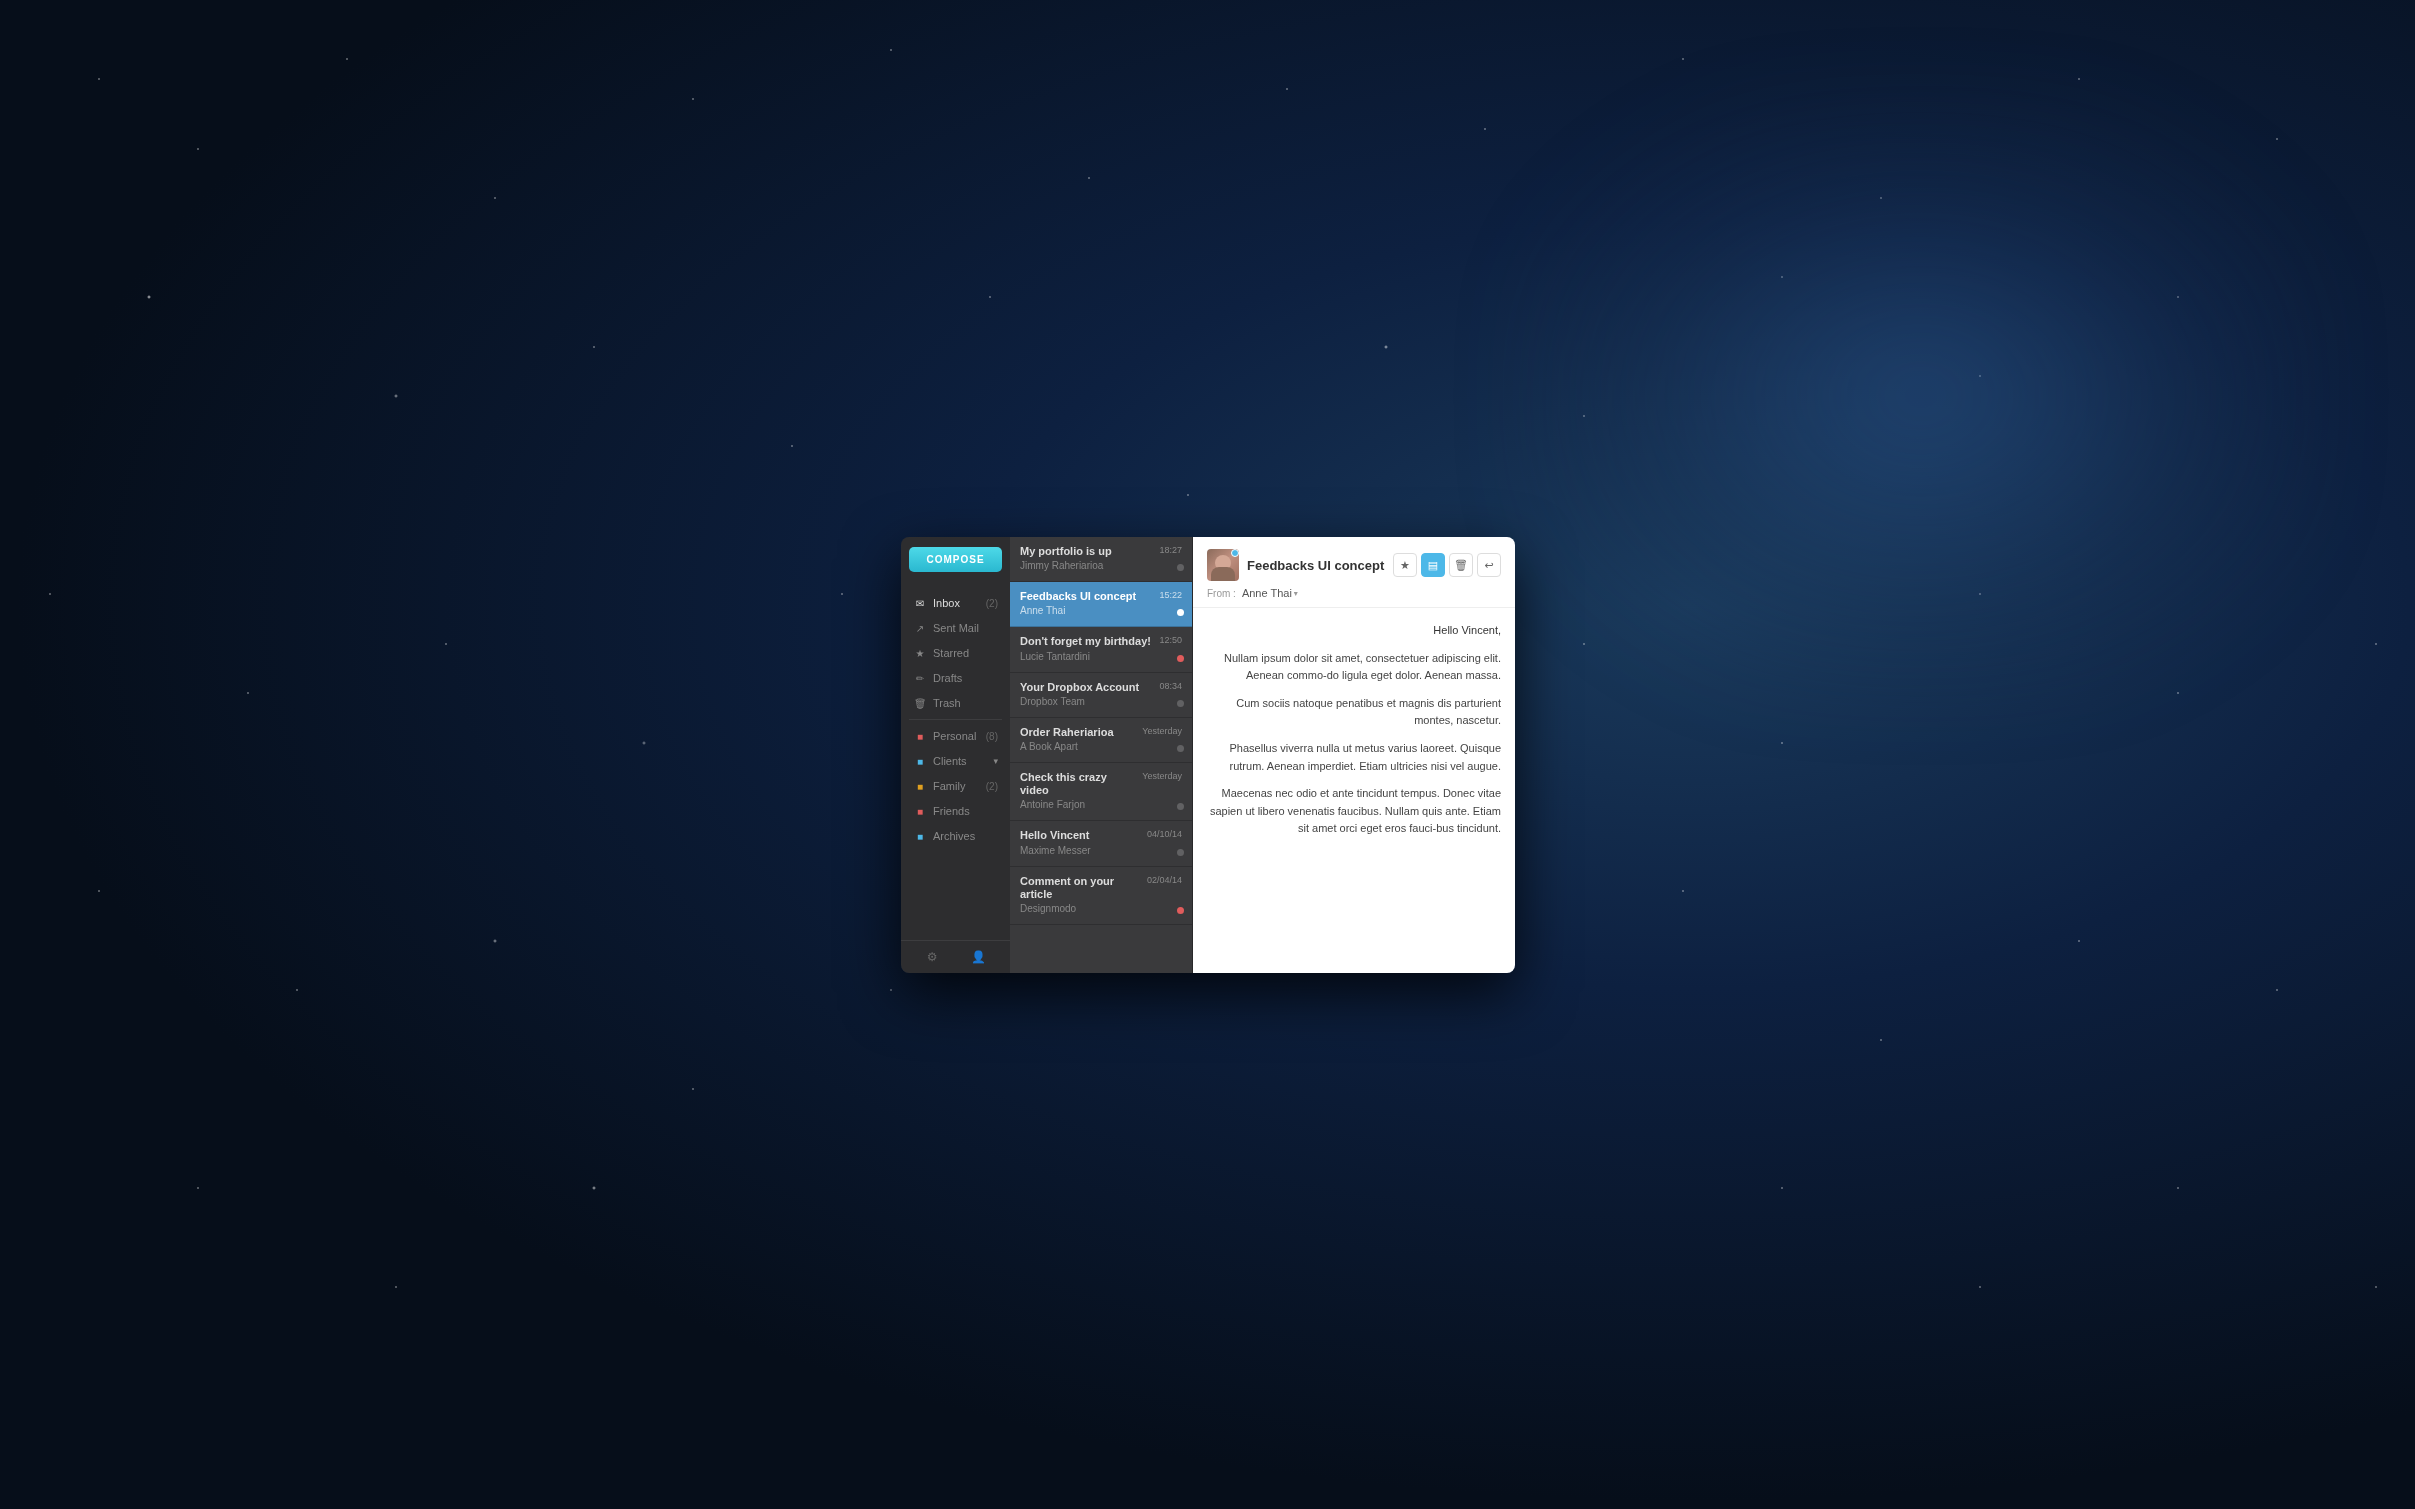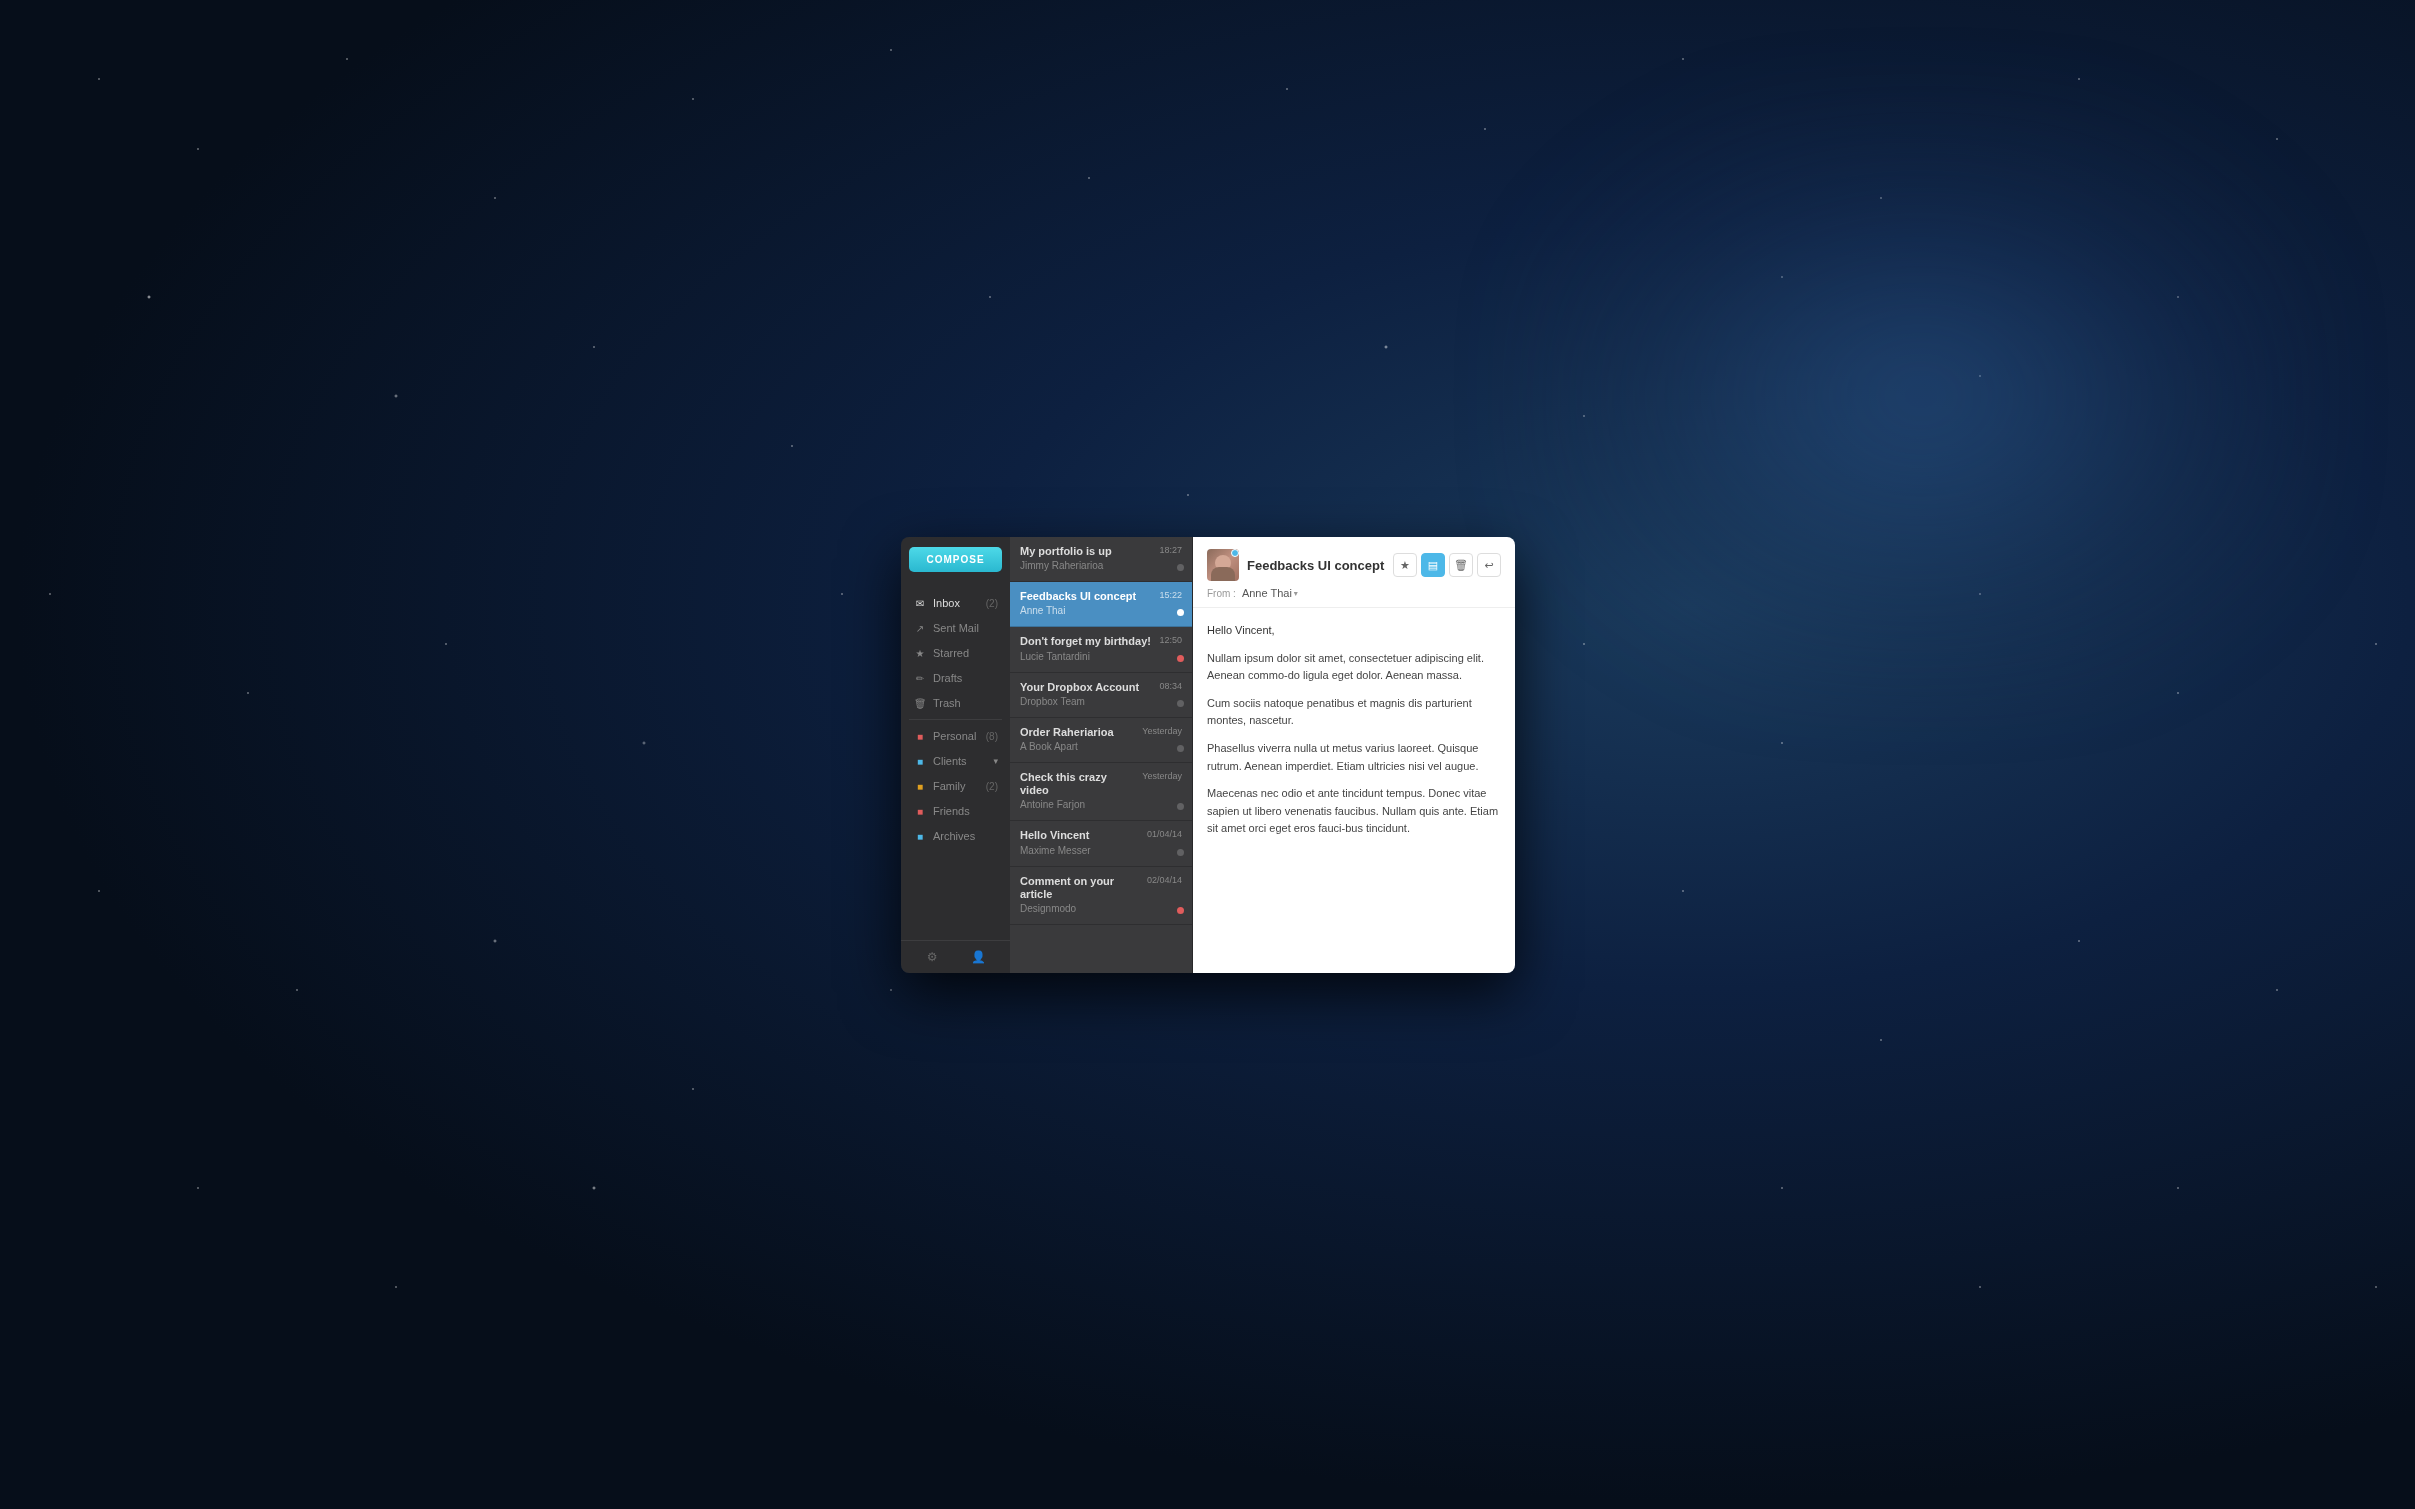--- a/index.html
+++ b/index.html
@@ -476,20 +476,21 @@
 
     .email-detail-body {
       padding: 14px;
       font-size: 11px;
       color: #444;
       line-height: 1.6;
     }
 
     .email-detail-body p {
       margin-bottom: 10px;
+      text-align: right;
     }
 
     .email-detail-body .greeting {
       font-weight: 500;
       color: #333;
       margin-bottom: 10px;
     }
 
     .clients-arrow {
       font-size: 9px;
@@ -620,21 +621,21 @@
           <span class="email-item-subject">Check this crazy video</span>
           <span class="email-item-time">Yesterday</span>
         </div>
         <div class="email-item-from">Antoine Farjon</div>
         <div class="read-dot"></div>
       </div>
 
       <div class="email-item">
         <div class="email-item-header">
           <span class="email-item-subject">Hello Vincent</span>
-          <span class="email-item-time">01/04/14</span>
+          <span class="email-item-time">04/10/14</span>
         </div>
         <div class="email-item-from">Maxime Messer</div>
         <div class="read-dot"></div>
       </div>
 
       <div class="email-item">
         <div class="email-item-header">
           <span class="email-item-subject">Comment on your article</span>
           <span class="email-item-time">02/04/14</span>
         </div>

